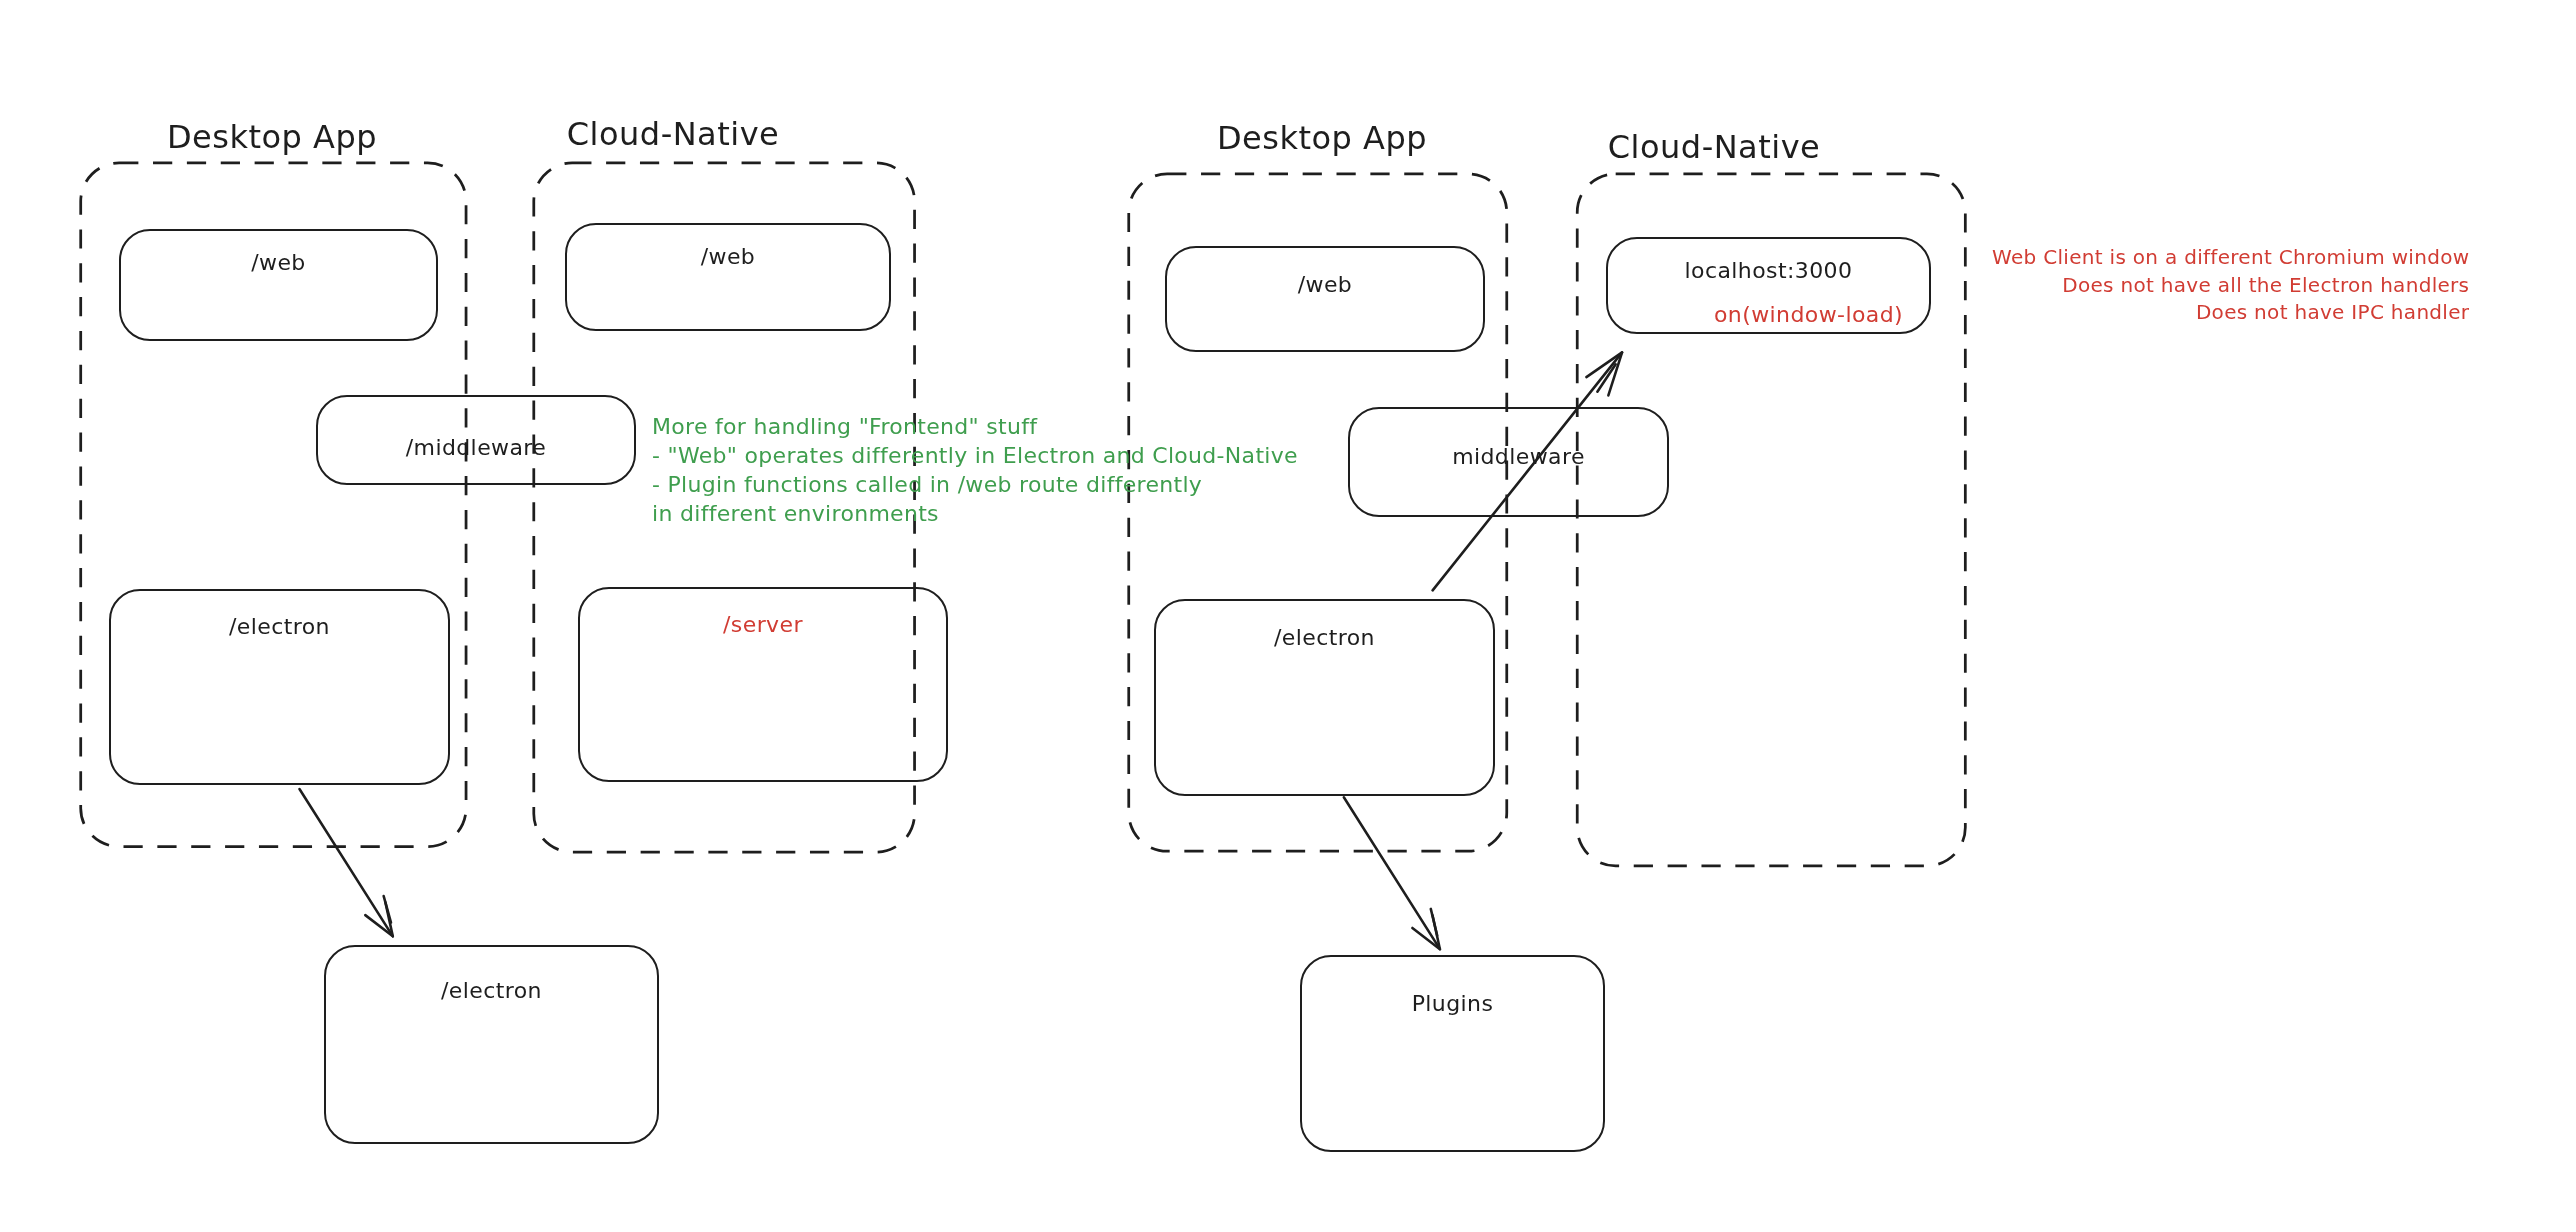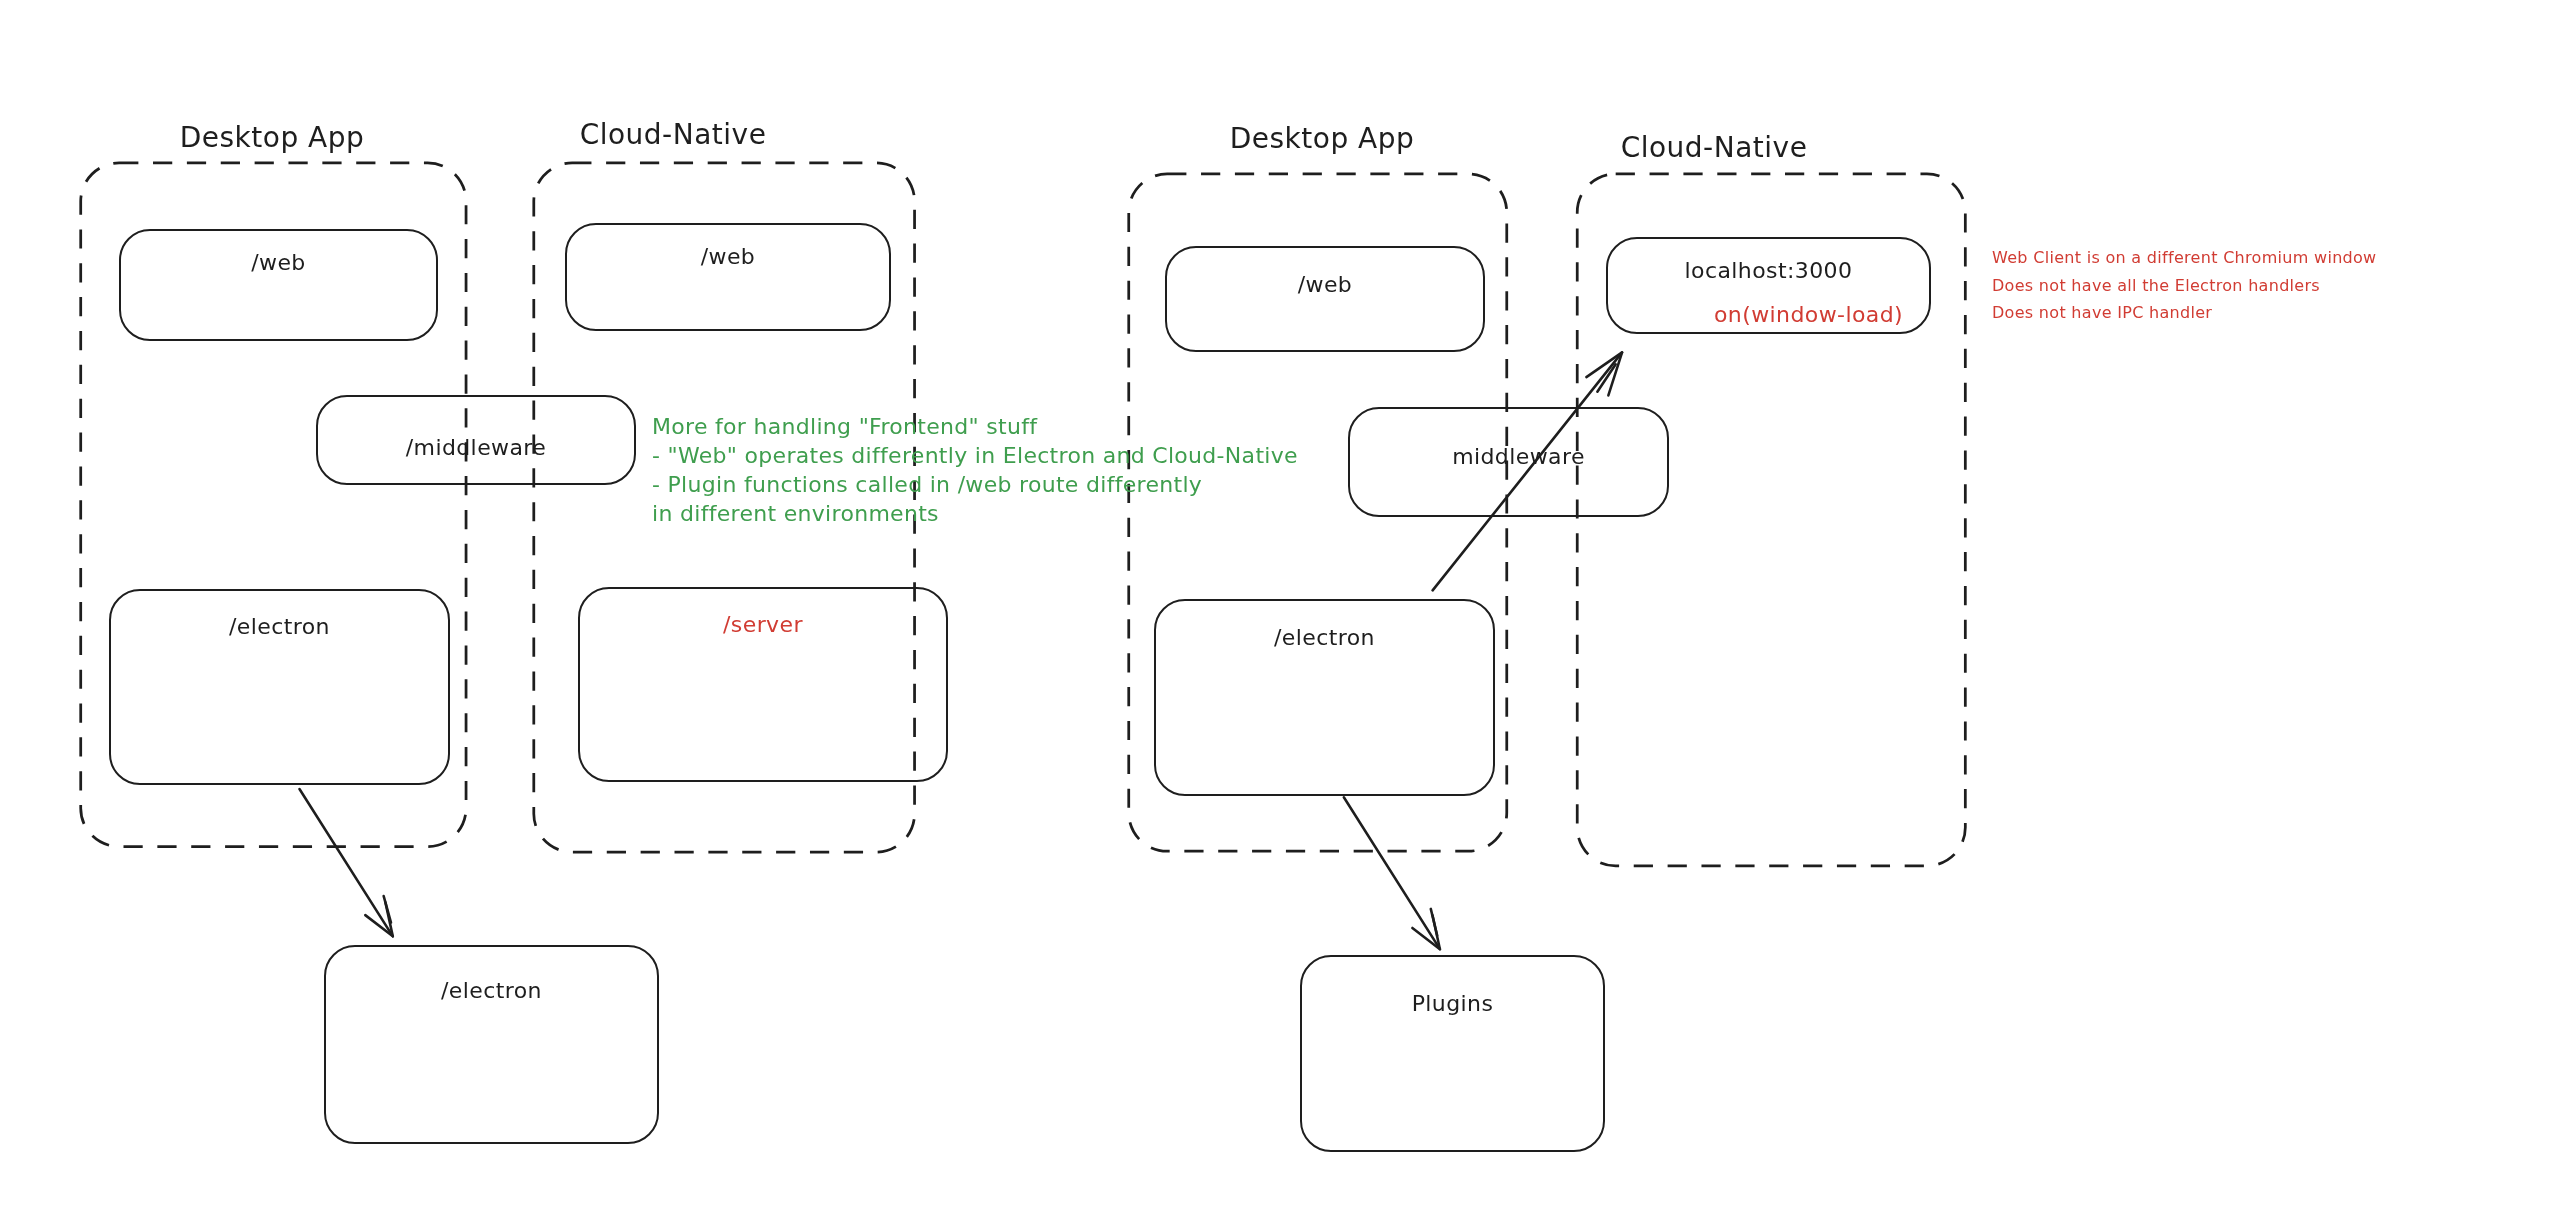--- a/index.html
+++ b/index.html
@@ -11,21 +11,21 @@
     font-family:"DejaVu Sans","Liberation Sans",sans-serif;
     color:#1e1e1e;
   }
   .layer{
     position:absolute;left:0;top:0;width:2576px;height:1232px;
     pointer-events:none;
   }
   .group-title{
     position:absolute;
     transform:translateX(-50%);
-    font-size:28px;line-height:27.5px;
+    font-size:32px;line-height:27.5px;
     white-space:nowrap;
     letter-spacing:0.5px;
     text-align:center;
   }
   .node{
     position:absolute;
     box-sizing:border-box;
     border:2.7px solid #1e1e1e;
     border-radius:31px;
     background:transparent;
@@ -44,21 +44,21 @@
   .note{
     position:absolute;
     white-space:nowrap;
   }
   .note .note-line{
     letter-spacing:0.3px;
   }
   .note.green{color:var(--green,#3f9e4e);}
   .note.green .note-line{font-size:22px;line-height:29px;}
   .note.red{color:var(--red,#d13c33);}
-  .note.red .note-line{font-size:16px;line-height:27.5px;}
+  .note.red .note-line{font-size:20px;line-height:27.5px;text-align:right;}
   .outline{fill:none;stroke:#1e1e1e;stroke-width:3;}
   .dashed{stroke-dasharray:21 16;}
   .arrow{fill:none;stroke:#1e1e1e;stroke-width:2.8;stroke-linecap:round;stroke-linejoin:round;}
 </style>
 </head>
 <body>
 
 <div class="canvas">
 
   <svg class="layer" viewBox="0 0 2814 1346">

